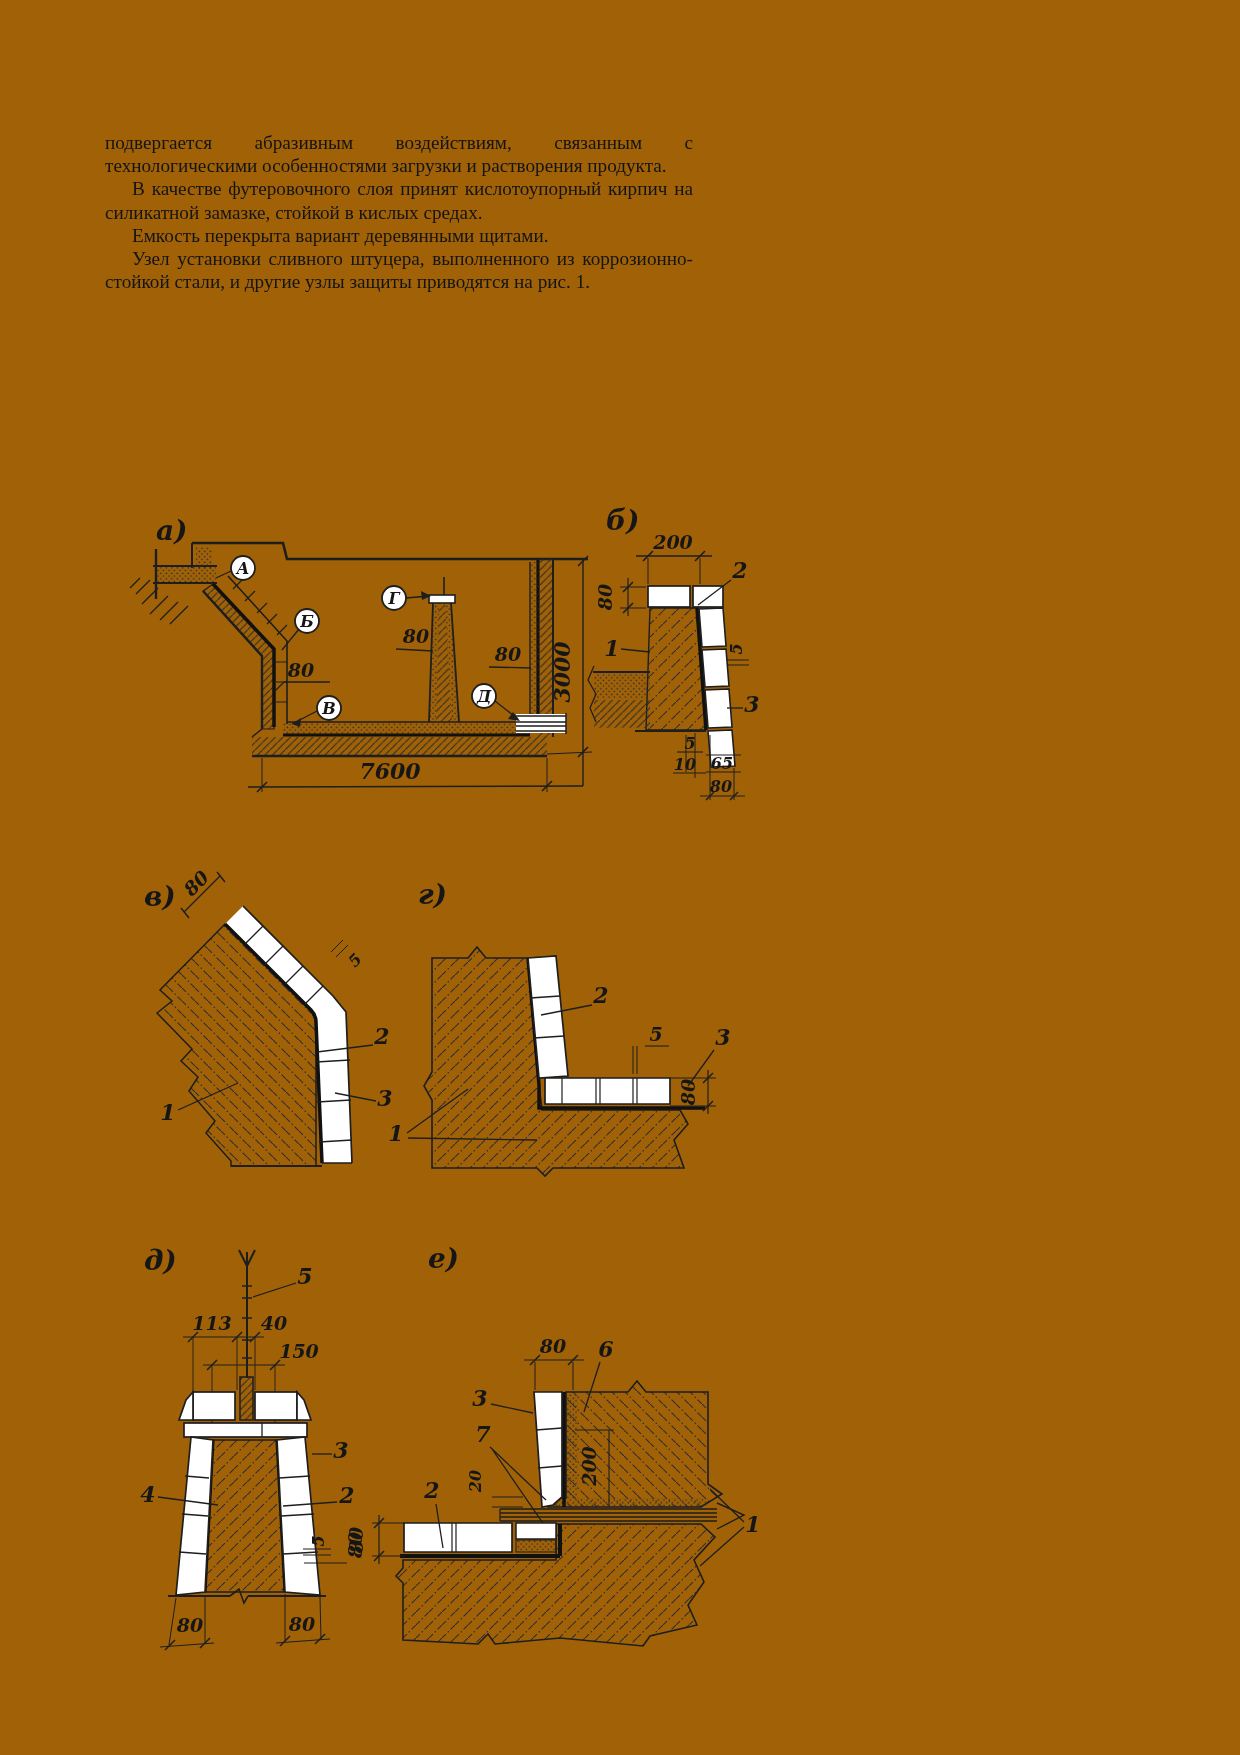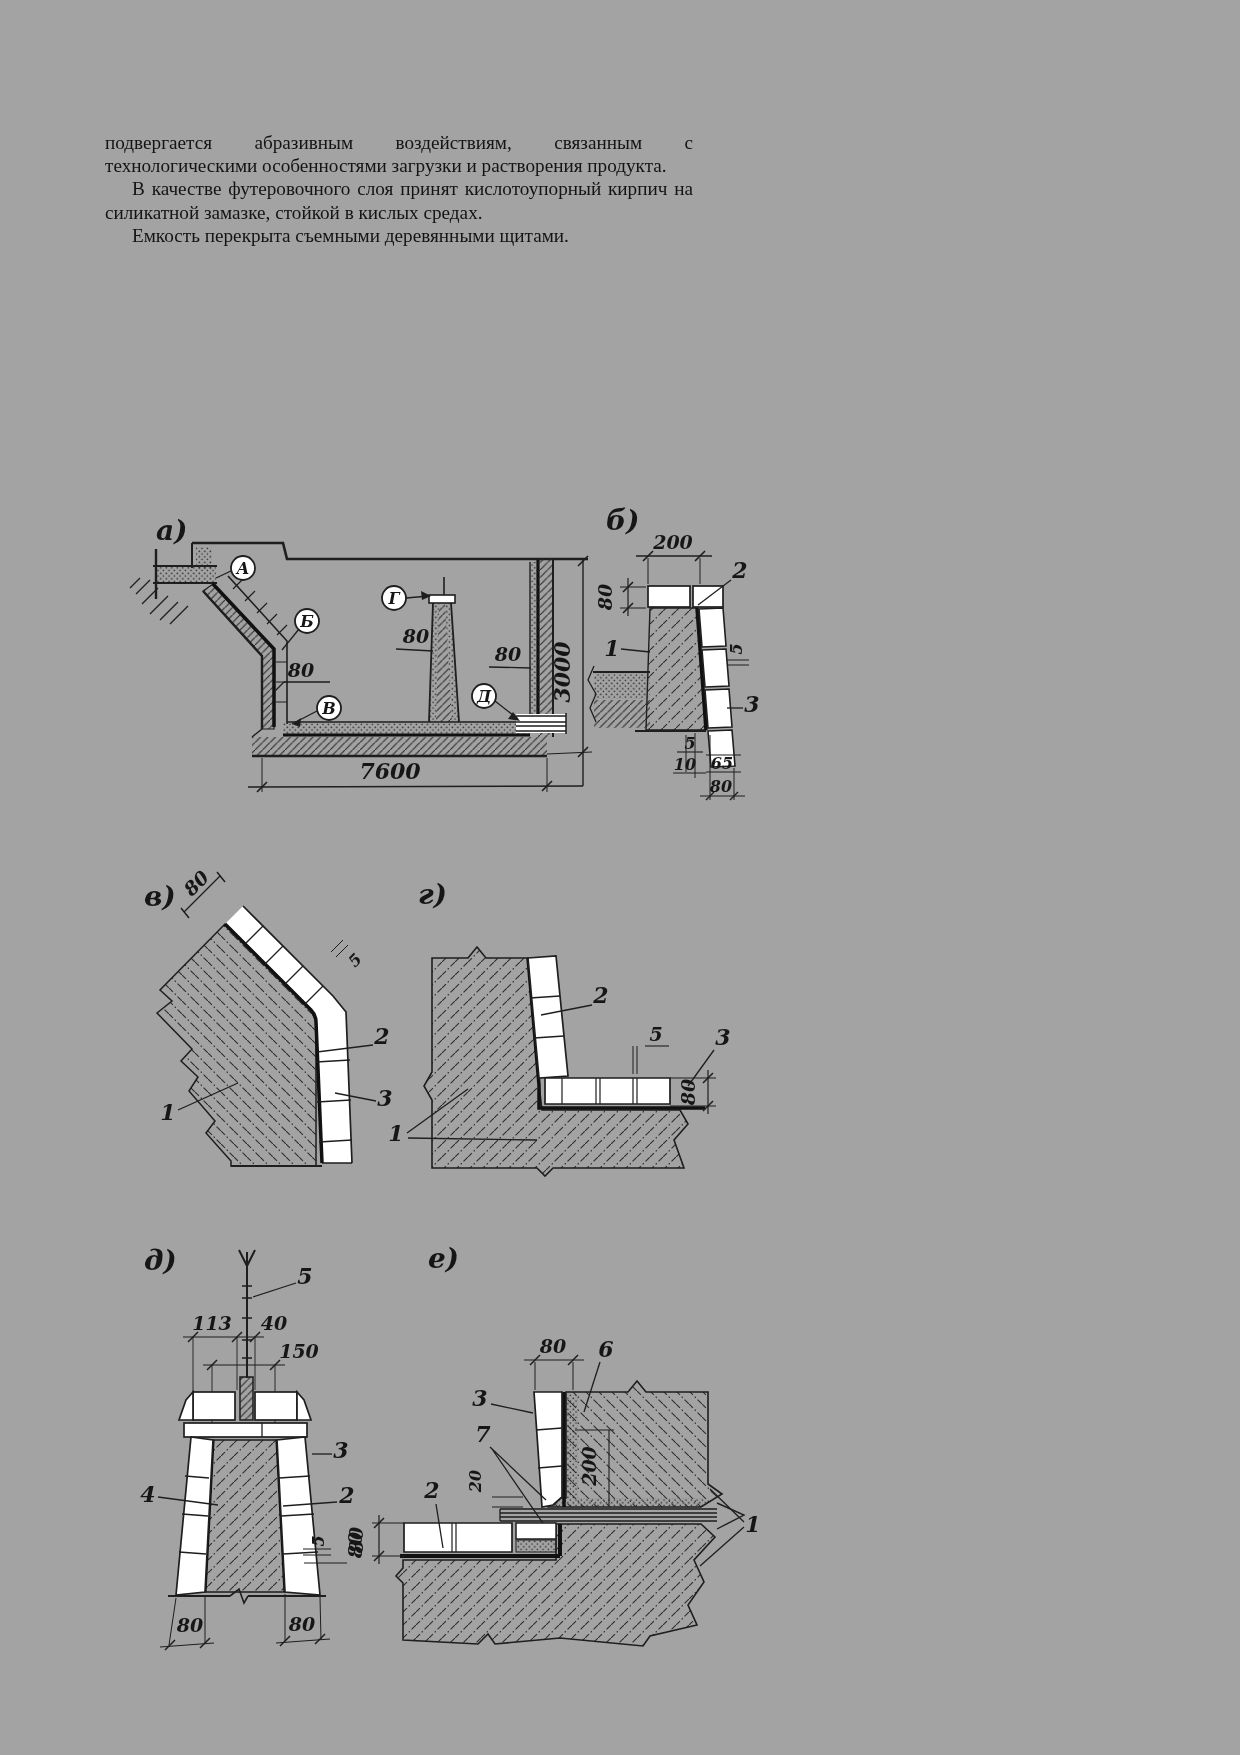--- a/index.html
+++ b/index.html
@@ -1,16 +1,16 @@
 <!DOCTYPE html>
 <html><head>
 <meta charset="utf-8">
 <style>
   html,body{margin:0;padding:0;background:#e8e8e8;}
-  .page{position:relative;width:1240px;height:1755px;background:#a3a3a3;margin:0 auto;overflow:hidden;
+  .page{position:relative;width:1240px;height:1755px;background:#a16207;margin:0 auto;overflow:hidden;
         font-family:"Liberation Serif", serif;color:#1a1a1a;}
   .textblock{position:absolute;left:105px;top:131px;width:588px;font-size:19.2px;line-height:23.2px;
              text-align:justify;color:#141414;}
   .textblock p{margin:0;text-indent:27px;}
   .textblock p.noindent{text-indent:0;}
   svg{position:absolute;left:0;top:0;}
   svg text{font-family:"DejaVu Serif", serif;font-style:italic;font-weight:700;fill:#161616;}
   .plab{font-size:28px;}
   .dim{font-size:19px;}
   .dims{font-size:16px;}
@@ -22,21 +22,22 @@
   .wh{fill:#ffffff;stroke:#1e1e1e;}
 </style>
 </head>
 <body>
 
 <div class="page">
 
   <div class="textblock">
     <p class="noindent">подвергается абразивным воздействиям, связанным с технологическими особенностями загрузки и растворения продукта.</p>
     <p>В качестве футеровочного слоя принят кислотоупорный кирпич на силикатной замазке, стойкой в кислых средах.</p>
-    <p>Емкость перекрыта съемными деревянными щитами.</p>
+    <p>Емкость перекрыта вариант деревянными щитами.</p>
+    <p>Узел установки сливного штуцера, выполненного из коррозионно-стойкой стали, и другие узлы защиты приводятся на рис. 1.</p>
   </div>
 
   <svg width="1240" height="1755" viewBox="0 0 1240 1755">
     <defs>
       <pattern id="hatch" patternUnits="userSpaceOnUse" width="7.5" height="7.5">
         <path d="M-1,8.5 L8.5,-1" stroke="#2a2a2a" stroke-width="1.1" fill="none"></path>
       </pattern>
       <pattern id="conc" patternUnits="userSpaceOnUse" width="13" height="13">
         <path d="M-1,14 L14,-1" stroke="#2e2e2e" stroke-width="1.15" stroke-dasharray="7 2.5 1.5 2.5" fill="none"></path>
       </pattern>

